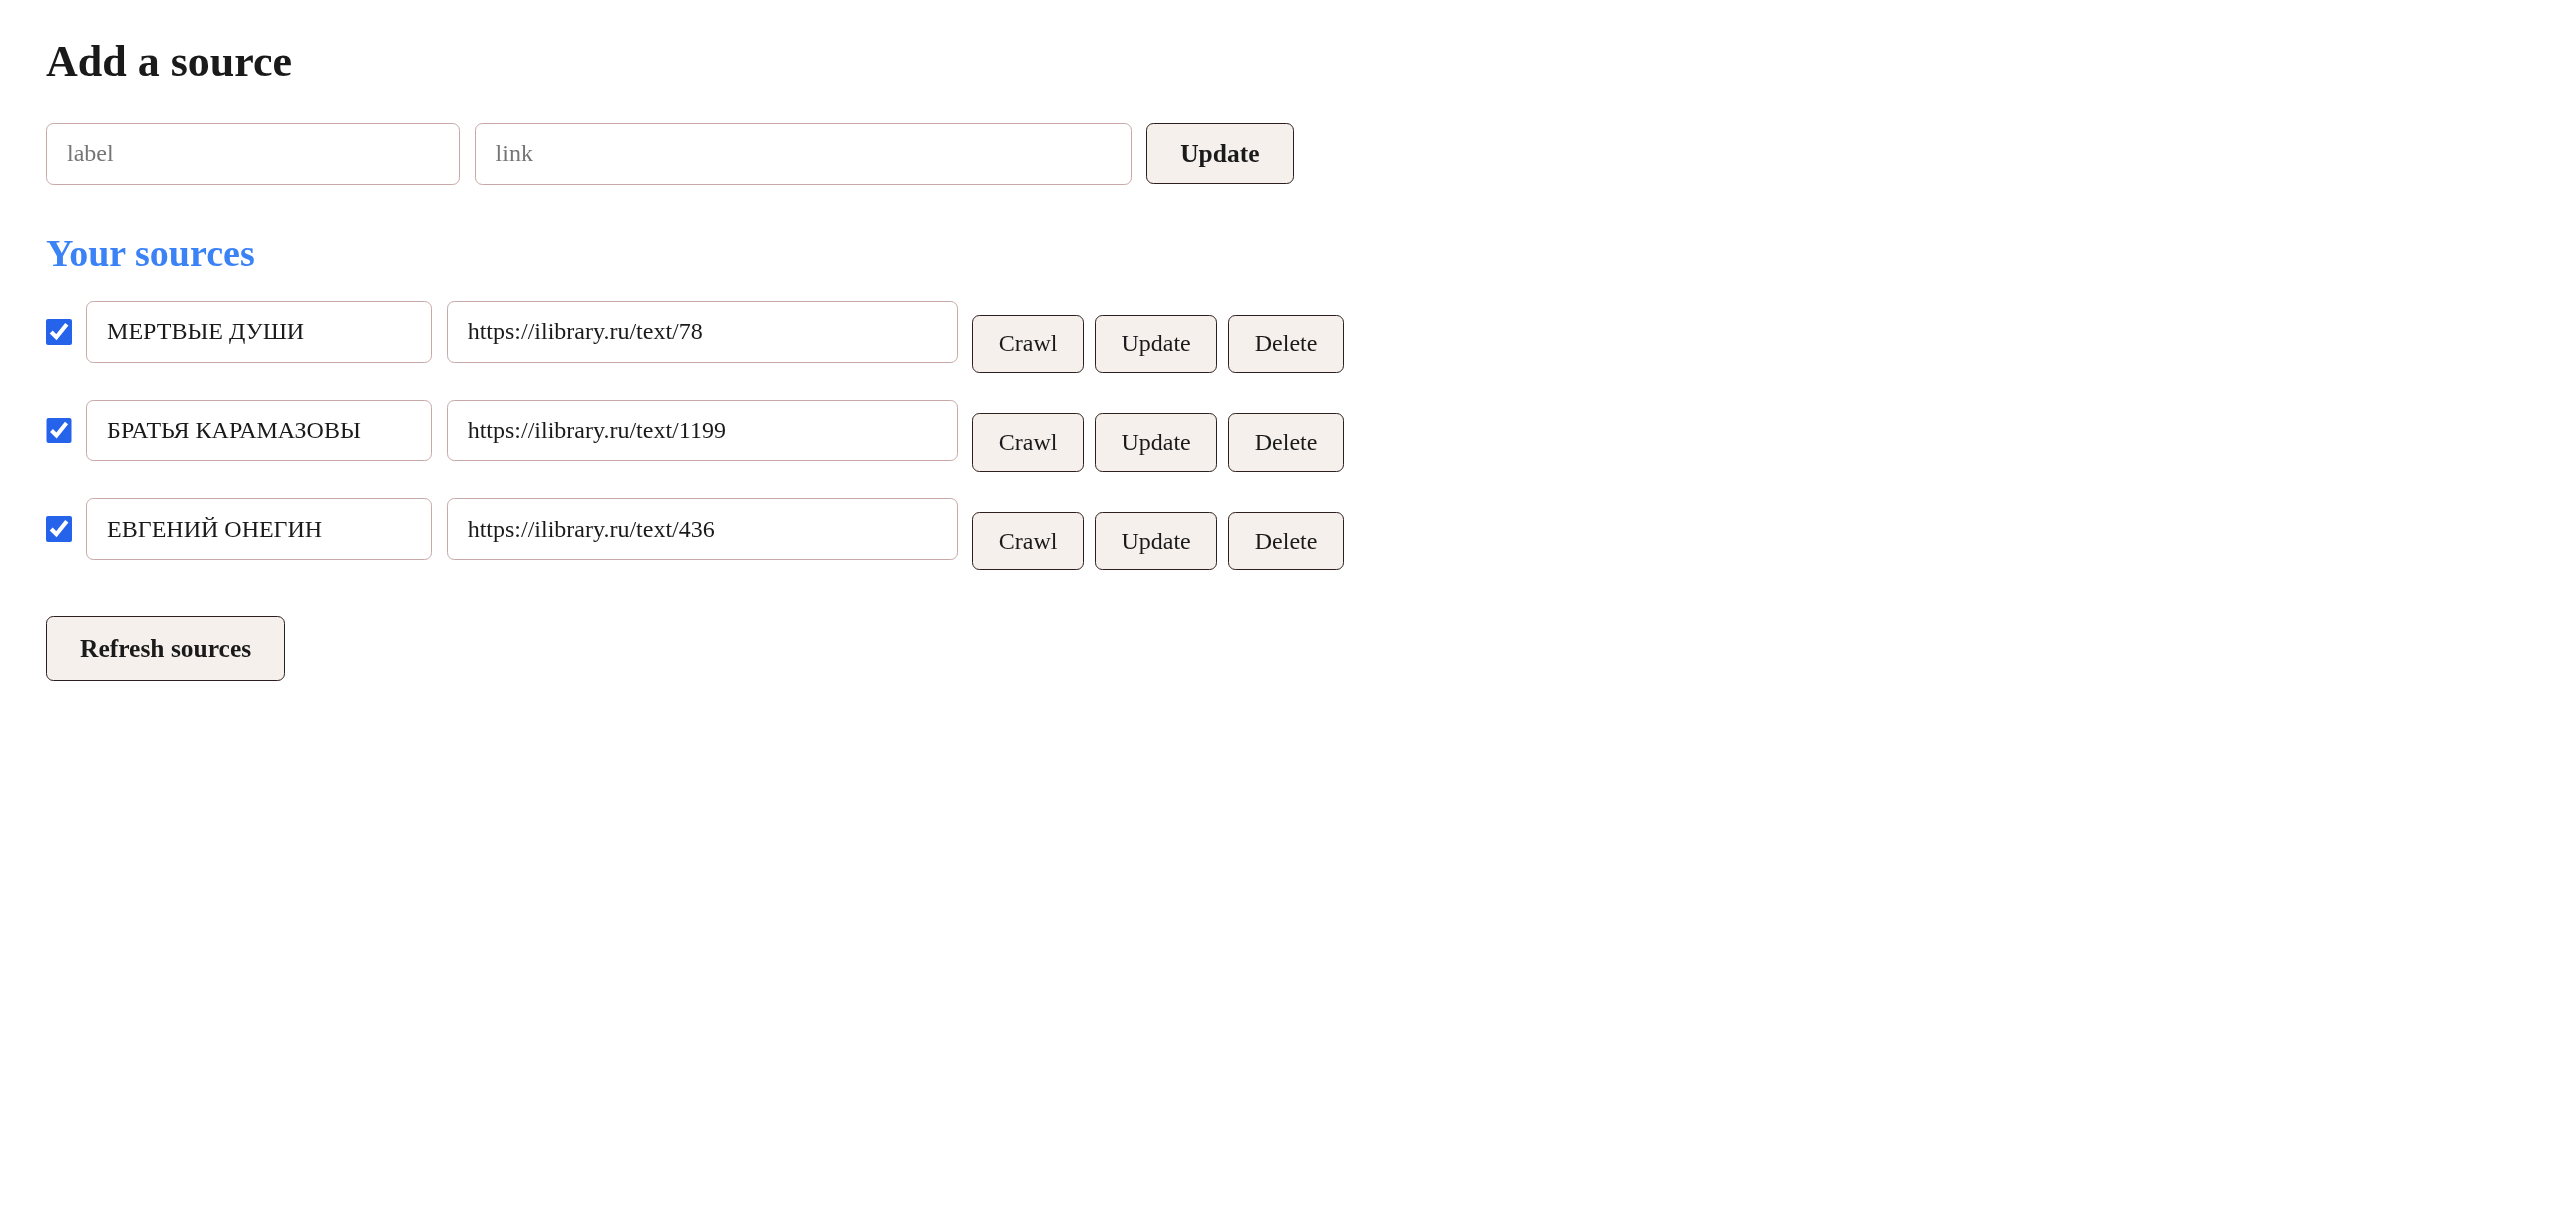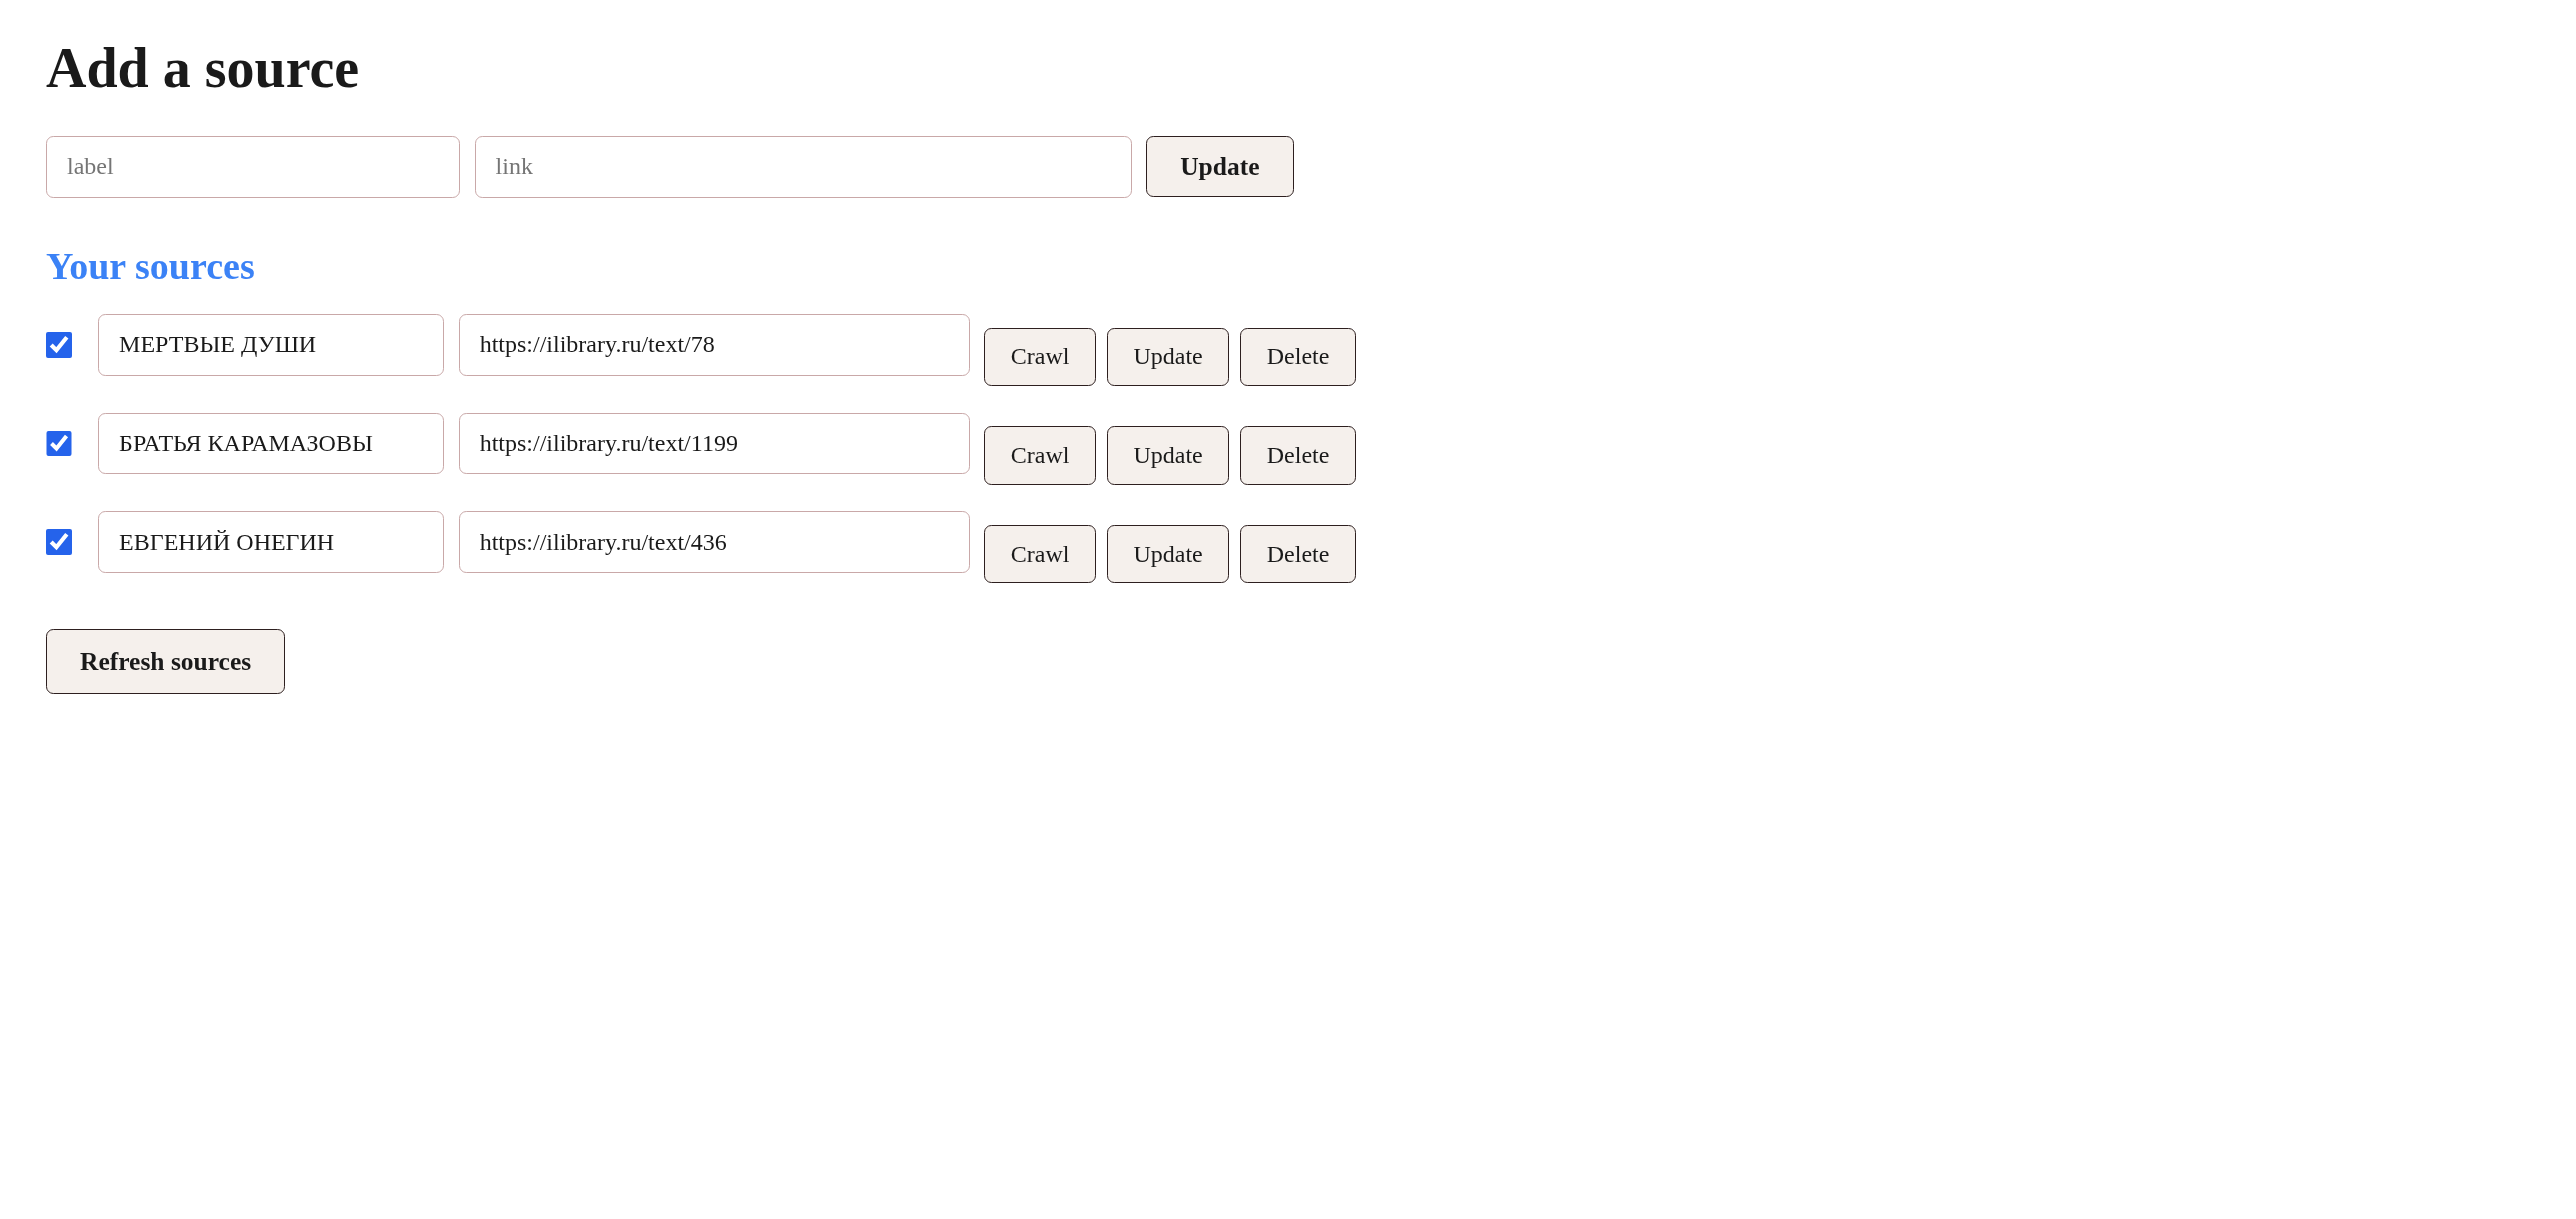--- a/index.html
+++ b/index.html
@@ -9,21 +9,21 @@
     }
 
     body {
       background: #ffffff;
       font-family: Georgia, 'Times New Roman', serif;
       padding: 36px 46px;
       color: #1a1a1a;
     }
 
     .page-title {
-      font-size: 56px;
+      font-size: 44px;
       font-weight: 700;
       margin-bottom: 36px;
       color: #1a1a1a;
     }
 
     .add-source-form {
       display: flex;
       gap: 14.6px;
       margin-bottom: 46px;
       align-items: center;
@@ -91,21 +91,20 @@
     .source-label-field {
       border: 1.4px solid #c9a8a8;
       border-radius: 7.3px;
       padding: 16.4px 20px;
       font-size: 24px;
       font-family: Georgia, serif;
       color: #1a1a1a;
       background: #fff;
       width: 346px;
       outline: none;
-      margin-left: 12px;
     }
 
     .source-link-field {
       border: 1.4px solid #c9a8a8;
       border-radius: 7.3px;
       padding: 16.4px 20px;
       font-size: 24px;
       font-family: Georgia, serif;
       color: #1a1a1a;
       background: #fff;

